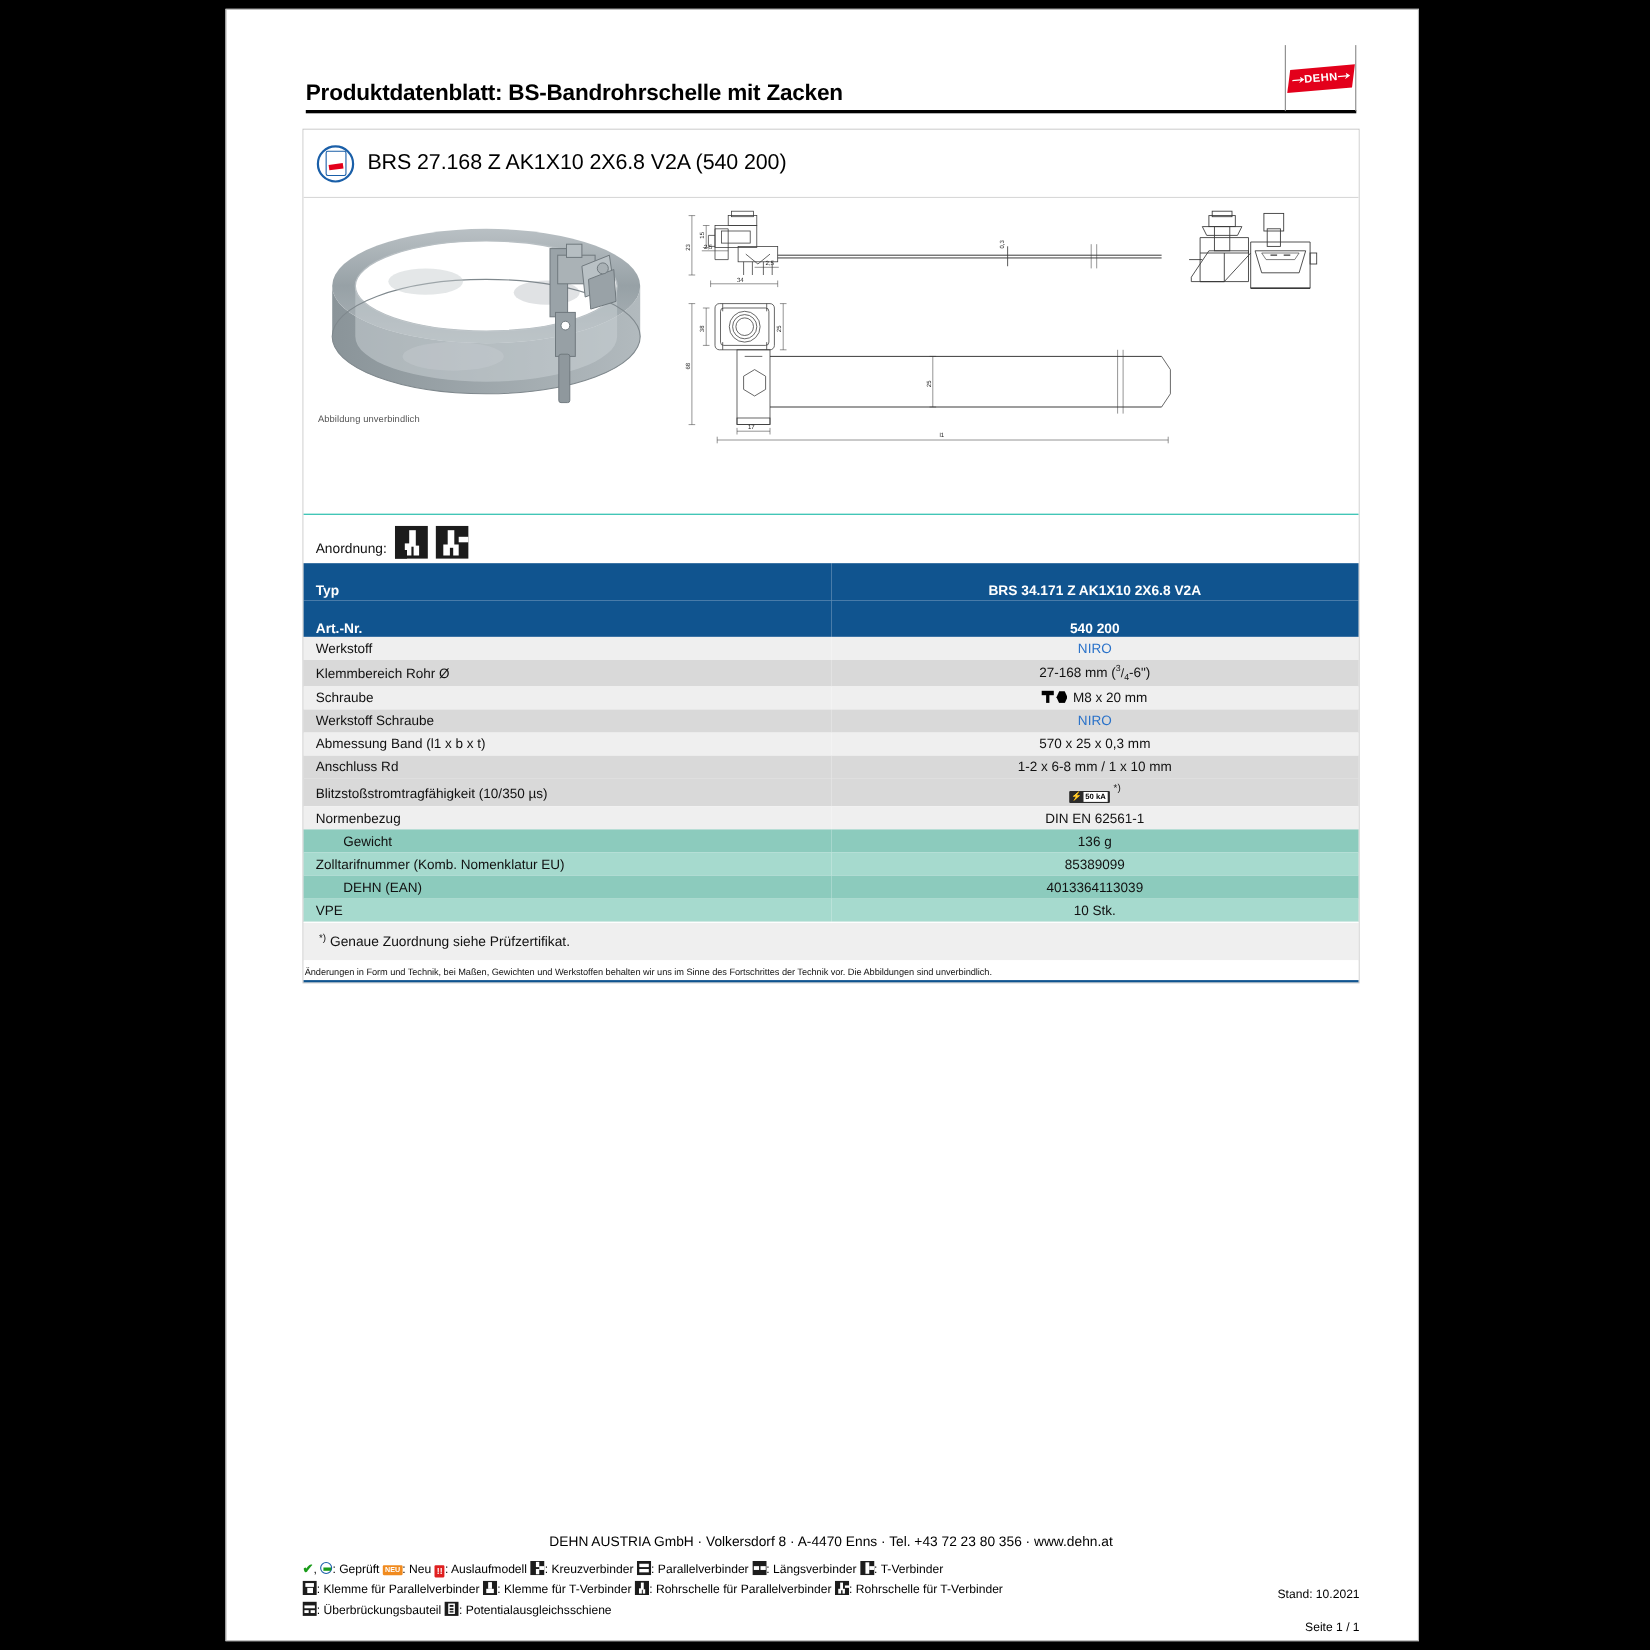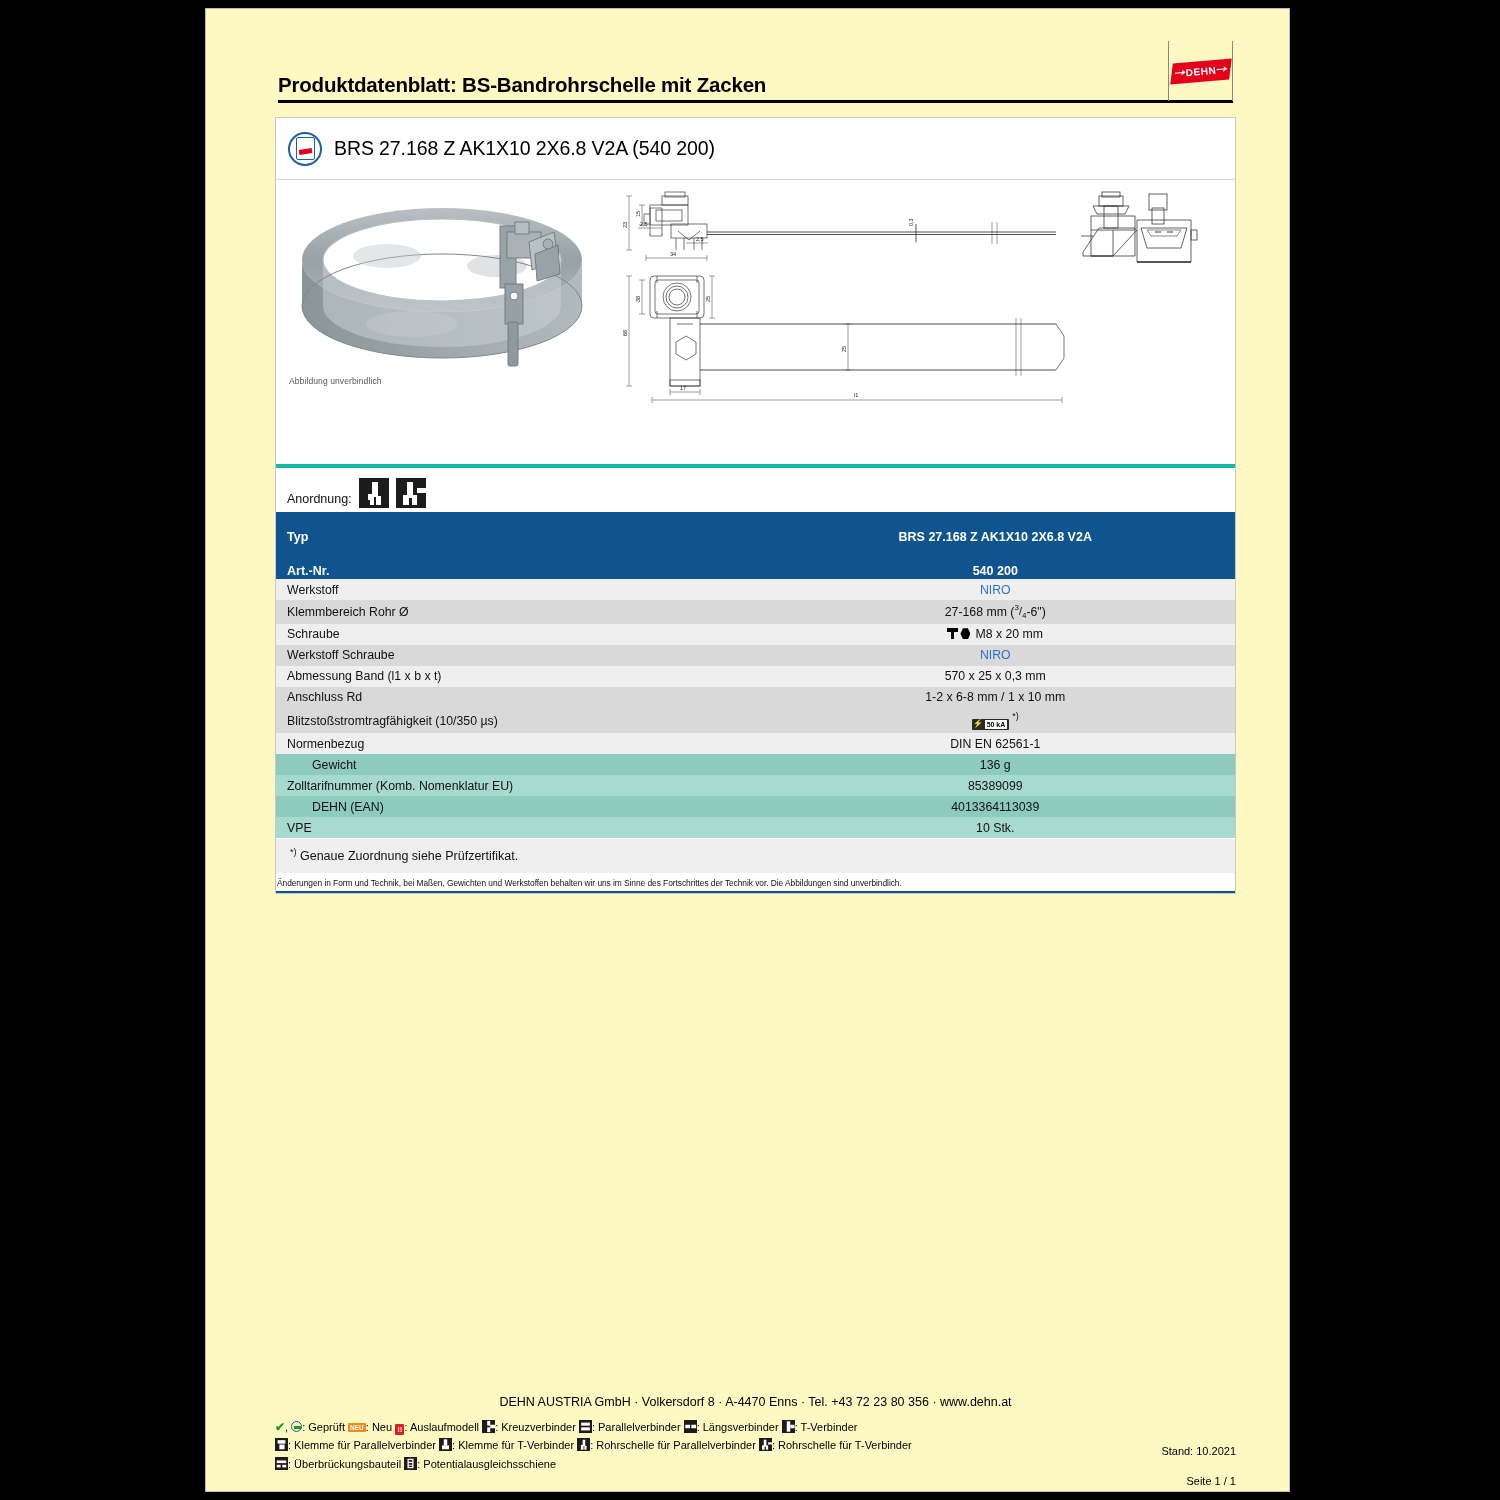--- a/index.html
+++ b/index.html
@@ -5,21 +5,21 @@
   * { box-sizing: border-box; margin: 0; padding: 0; }
   html, body {
     width: 1500px; height: 1500px;
     background: #000;
     font-family: "Liberation Sans", sans-serif;
   }
   .page-frame {
     position: absolute;
     left: 205px; top: 8px;
     width: 1085px; height: 1484px;
-    background: #fef9c3;
+    background: #ffffff;
     border: 1px solid #bbb;
   }
   
   .doc-header {
     position: absolute; left: 72px; top: 48px; width: 955px; height: 46px;
   }
   .doc-title {
     font-size: 20.5px; font-weight: bold; color: #000;
     letter-spacing: -0.2px; white-space: nowrap;
     position: absolute; left: 0; bottom: 6px;
@@ -72,21 +72,21 @@
     content: ""; position: absolute; width: 13px; height: 5px;
     background: #e3001b; transform: rotate(-8deg); top: 15px;
   }
   .card-title {
     font-size: 19.5px; font-weight: normal; color: #000; letter-spacing: -0.1px;
   }
 
   
   .figure-area {
     position: relative; height: 288px; background: #fff;
-    border-bottom: 4px solid #14b8a6;
+    border-bottom: 1px solid #14b8a6;
   }
   .photo-box {
     position: absolute; left: 6px; top: 4px; width: 330px; height: 205px;
   }
   .clamp-photo { position: absolute; left: 10px; top: 14px; }
   .photo-caption {
     position: absolute; left: 7px; top: 192px;
     font-size: 8.5px; color: #555; letter-spacing: 0.1px;
   }
   .tech-drawing { position: absolute; left: 340px; top: 4px; }
@@ -383,21 +383,21 @@
         <rect x="7" y="17" width="6" height="10" fill="#fff"></rect>
         <rect x="16" y="17" width="5" height="10" fill="#fff"></rect>
         <rect x="21" y="10" width="9" height="5" fill="#fff"></rect>
       </svg>
     </div>
 
     <table class="spec-table">
       <tbody>
         <tr class="head-row">
           <td>Typ</td>
-          <td class="val">BRS 27.168 Z AK1X10 2X6.8 V2A</td>
+          <td class="val">BRS 34.171 Z AK1X10 2X6.8 V2A</td>
         </tr>
         <tr class="head-row">
           <td>Art.-Nr.</td>
           <td class="val">540 200</td>
         </tr>
 
         <tr class="r-light">
           <td>Werkstoff</td>
           <td class="val"><span class="niro">NIRO</span></td>
         </tr>

